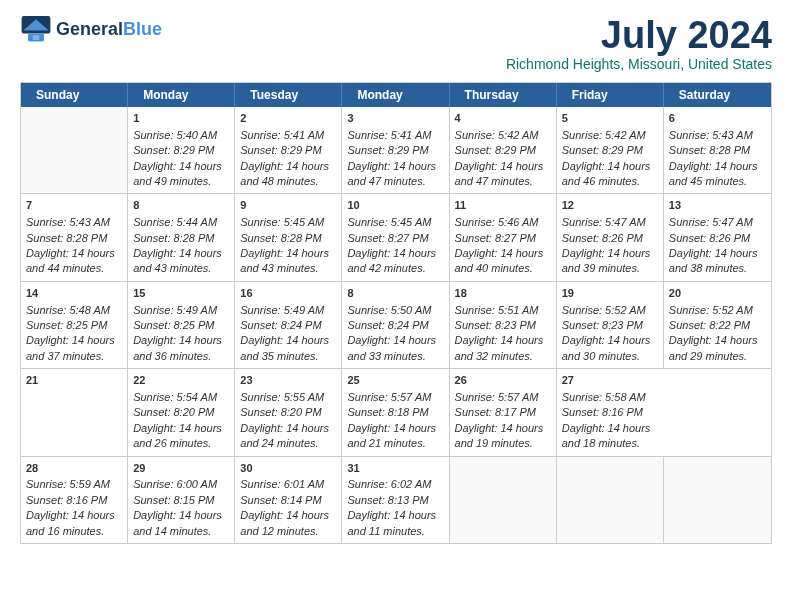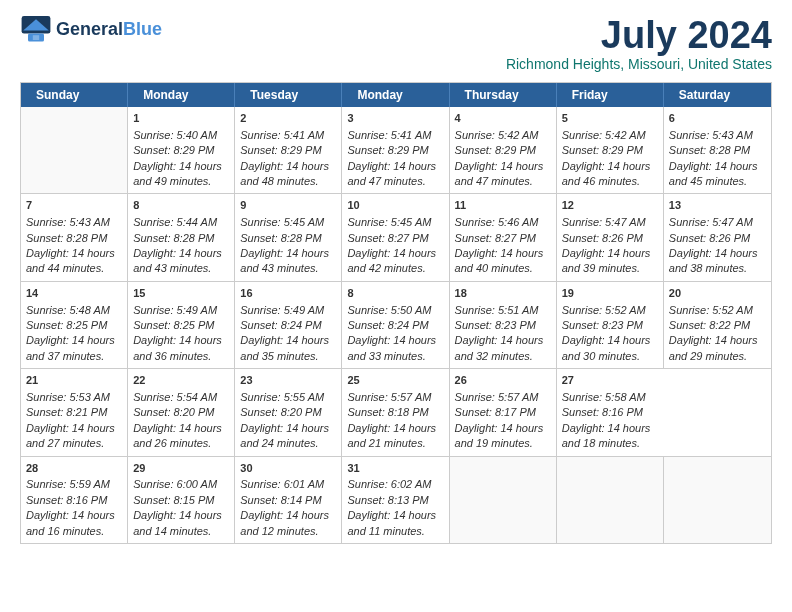--- a/index.html
+++ b/index.html
@@ -227,21 +227,20 @@
         <span class="info">Sunrise: 5:52 AM<br>Sunset: 8:23 PM<br>Daylight: 14 hours and 30 minutes.</span>
       </div>
           <div class="cal-cell">
         <span class="day-num">20</span>
         <span class="info">Sunrise: 5:52 AM<br>Sunset: 8:22 PM<br>Daylight: 14 hours and 29 minutes.</span>
       </div>
         </div>
         <div class="cal-row">
           <div class="cal-cell">
         <span class="day-num">21</span>
-        <span class="info">Sunrise: 5:53 AM<br>Sunset: 8:21 PM<br>Daylight: 14 hours and 27 minutes.</span>
       </div>
           <div class="cal-cell">
         <span class="day-num">22</span>
         <span class="info">Sunrise: 5:54 AM<br>Sunset: 8:20 PM<br>Daylight: 14 hours and 26 minutes.</span>
       </div>
           <div class="cal-cell">
         <span class="day-num">23</span>
         <span class="info">Sunrise: 5:55 AM<br>Sunset: 8:20 PM<br>Daylight: 14 hours and 24 minutes.</span>
       </div>
           <div class="cal-cell">

